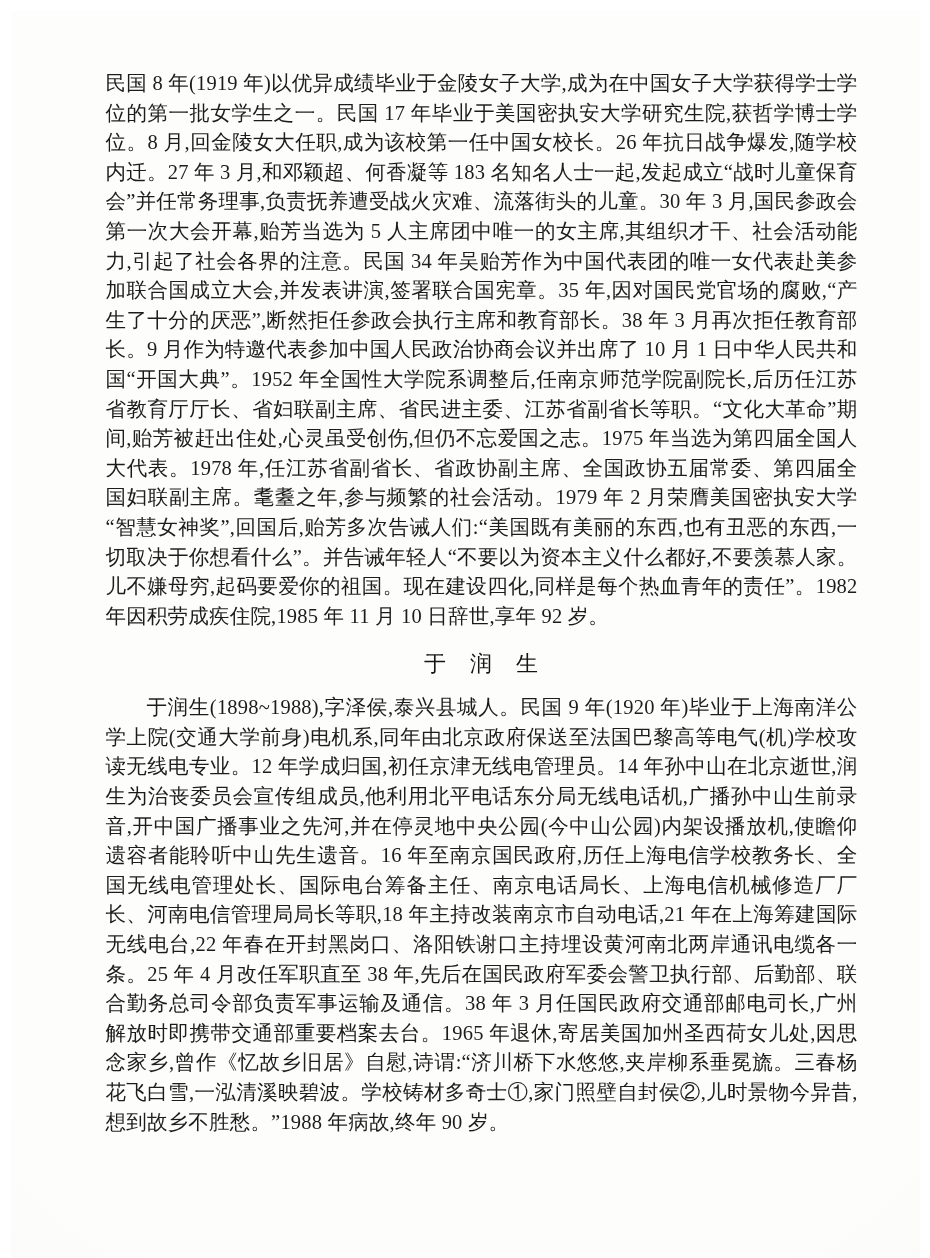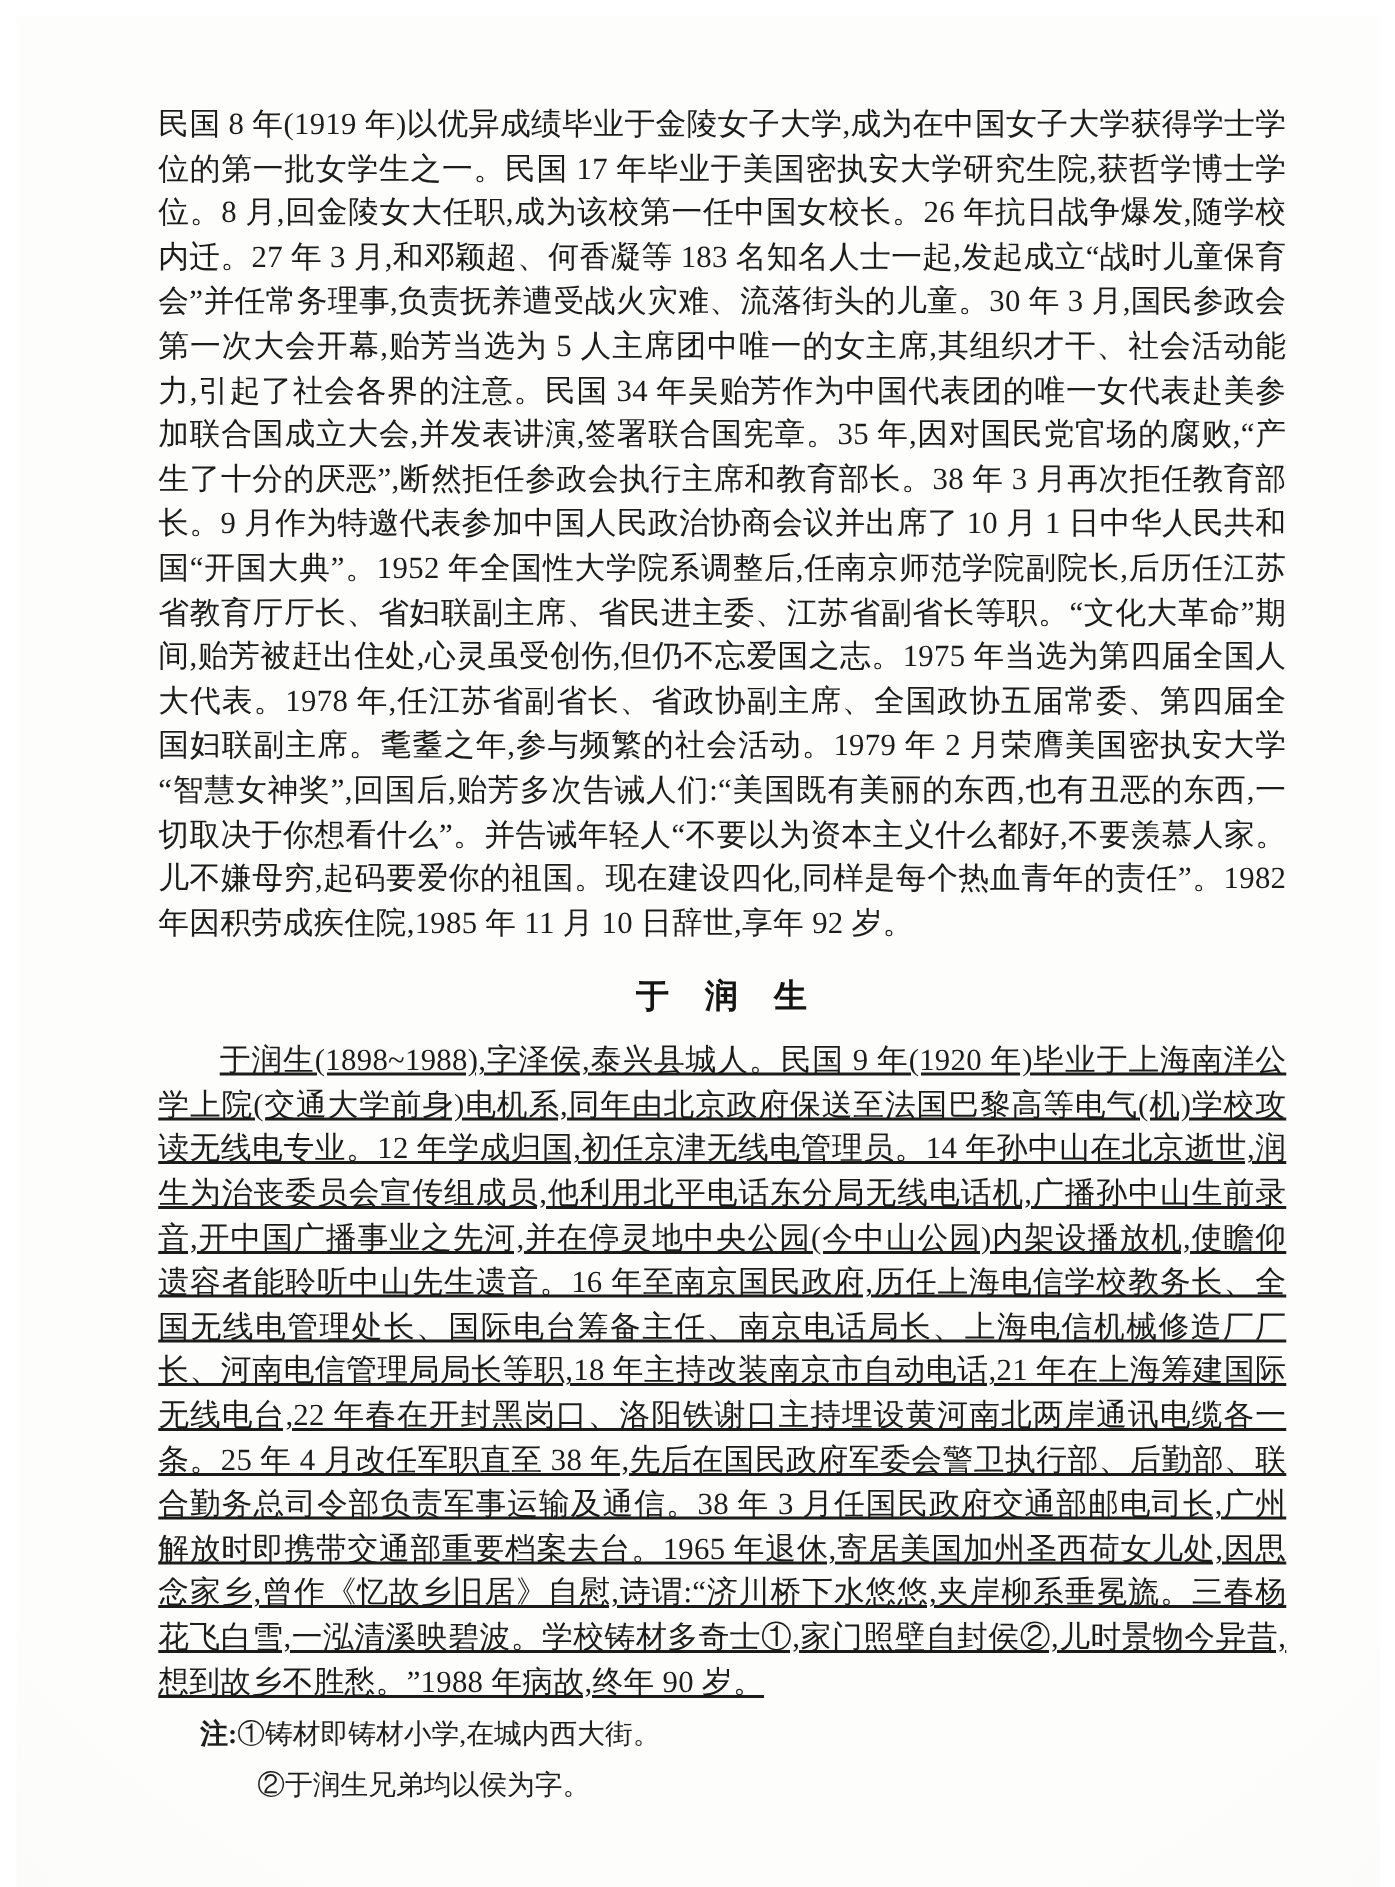--- a/index.html
+++ b/index.html
@@ -28,26 +28,25 @@
     margin: 0;
     font-size: 20.5px;
     line-height: 29.6px;
     text-align: justify;
     text-justify: inter-ideograph;
     letter-spacing: 0.2px;
     color: #1c1c1c;
   }
   .indent {
     text-indent: 2em;
-    text-decoration: underline;
   }
   h2.entry-heading {
     margin: 18px 0 14px 0;
     font-size: 22px;
-    font-weight: 700;
+    font-weight: 400;
     text-align: center;
     letter-spacing: 1px;
     color: #141414;
     font-family: "Liberation Sans", "DejaVu Sans", sans-serif;
   }
   .notes {
     margin: 3px 0 0 28px;
     font-size: 18.5px;
     line-height: 34px;
     color: #1e1e1e;
@@ -67,24 +66,16 @@
 
 <div class="page">
   <div class="content">
 
     <p class="body-text">民国 8 年(1919 年)以优异成绩毕业于金陵女子大学,成为在中国女子大学获得学士学位的第一批女学生之一。民国 17 年毕业于美国密执安大学研究生院,获哲学博士学位。8 月,回金陵女大任职,成为该校第一任中国女校长。26 年抗日战争爆发,随学校内迁。27 年 3 月,和邓颖超、何香凝等 183 名知名人士一起,发起成立“战时儿童保育会”并任常务理事,负责抚养遭受战火灾难、流落街头的儿童。30 年 3 月,国民参政会第一次大会开幕,贻芳当选为 5 人主席团中唯一的女主席,其组织才干、社会活动能力,引起了社会各界的注意。民国 34 年吴贻芳作为中国代表团的唯一女代表赴美参加联合国成立大会,并发表讲演,签署联合国宪章。35 年,因对国民党官场的腐败,“产生了十分的厌恶”,断然拒任参政会执行主席和教育部长。38 年 3 月再次拒任教育部长。9 月作为特邀代表参加中国人民政治协商会议并出席了 10 月 1 日中华人民共和国“开国大典”。1952 年全国性大学院系调整后,任南京师范学院副院长,后历任江苏省教育厅厅长、省妇联副主席、省民进主委、江苏省副省长等职。“文化大革命”期间,贻芳被赶出住处,心灵虽受创伤,但仍不忘爱国之志。1975 年当选为第四届全国人大代表。1978 年,任江苏省副省长、省政协副主席、全国政协五届常委、第四届全国妇联副主席。耄耋之年,参与频繁的社会活动。1979 年 2 月荣膺美国密执安大学“智慧女神奖”,回国后,贻芳多次告诫人们:“美国既有美丽的东西,也有丑恶的东西,一切取决于你想看什么”。并告诫年轻人“不要以为资本主义什么都好,不要羡慕人家。儿不嫌母穷,起码要爱你的祖国。现在建设四化,同样是每个热血青年的责任”。1982 年因积劳成疾住院,1985 年 11 月 10 日辞世,享年 92 岁。</p>
 
     <h2 class="entry-heading">于　润　生</h2>
 
     <p class="body-text indent">于润生(1898~1988),字泽侯,泰兴县城人。民国 9 年(1920 年)毕业于上海南洋公学上院(交通大学前身)电机系,同年由北京政府保送至法国巴黎高等电气(机)学校攻读无线电专业。12 年学成归国,初任京津无线电管理员。14 年孙中山在北京逝世,润生为治丧委员会宣传组成员,他利用北平电话东分局无线电话机,广播孙中山生前录音,开中国广播事业之先河,并在停灵地中央公园(今中山公园)内架设播放机,使瞻仰遗容者能聆听中山先生遗音。16 年至南京国民政府,历任上海电信学校教务长、全国无线电管理处长、国际电台筹备主任、南京电话局长、上海电信机械修造厂厂长、河南电信管理局局长等职,18 年主持改装南京市自动电话,21 年在上海筹建国际无线电台,22 年春在开封黑岗口、洛阳铁谢口主持埋设黄河南北两岸通讯电缆各一条。25 年 4 月改任军职直至 38 年,先后在国民政府军委会警卫执行部、后勤部、联合勤务总司令部负责军事运输及通信。38 年 3 月任国民政府交通部邮电司长,广州解放时即携带交通部重要档案去台。1965 年退休,寄居美国加州圣西荷女儿处,因思念家乡,曾作《忆故乡旧居》自慰,诗谓:“济川桥下水悠悠,夹岸柳系垂冕旒。三春杨花飞白雪,一泓清溪映碧波。学校铸材多奇士①,家门照壁自封侯②,儿时景物今异昔,想到故乡不胜愁。”1988 年病故,终年 90 岁。</p>
 
-    <div class="notes">
-      <div class="note-line">
-        <span class="note-label">注:</span><span>①铸材即铸材小学,在城内西大街。</span>
-      </div>
-      <div class="note-line second">
-        <span>②于润生兄弟均以侯为字。</span>
-      </div>
-    </div>
 
 
   </div>
 </div>
 
 </body></html>

